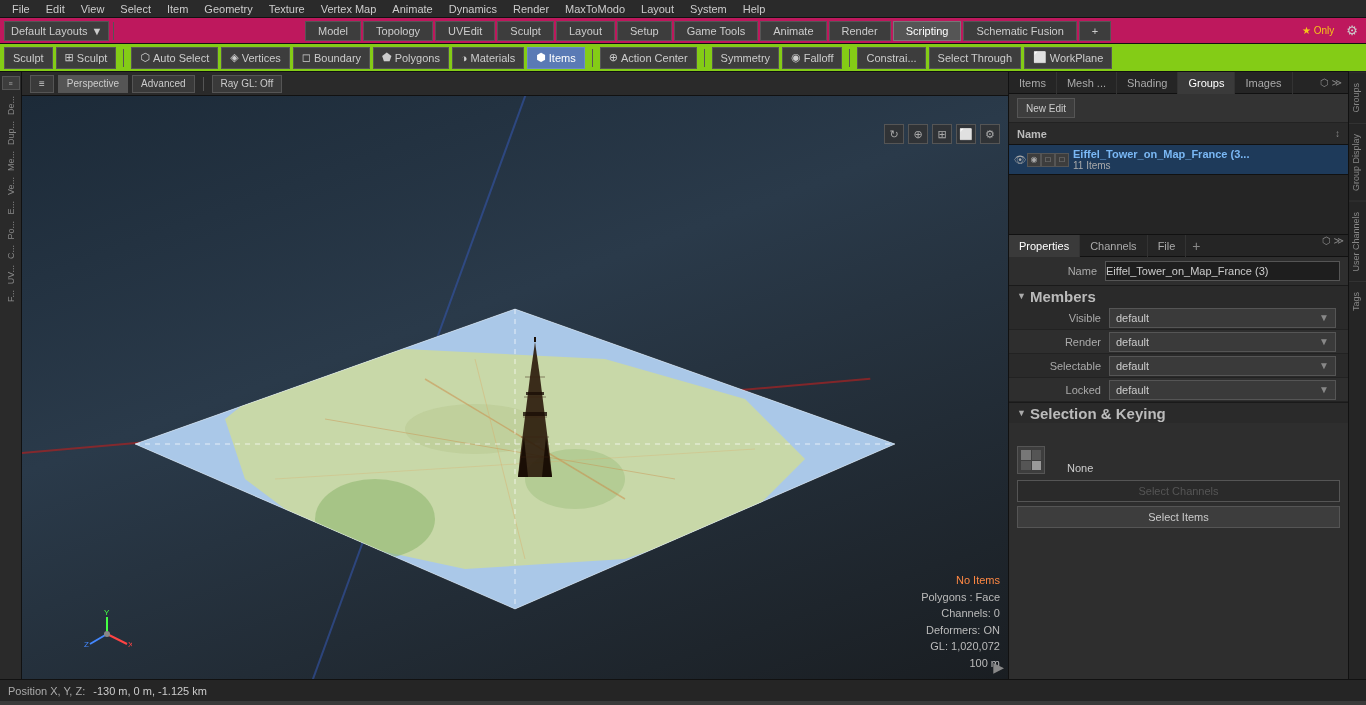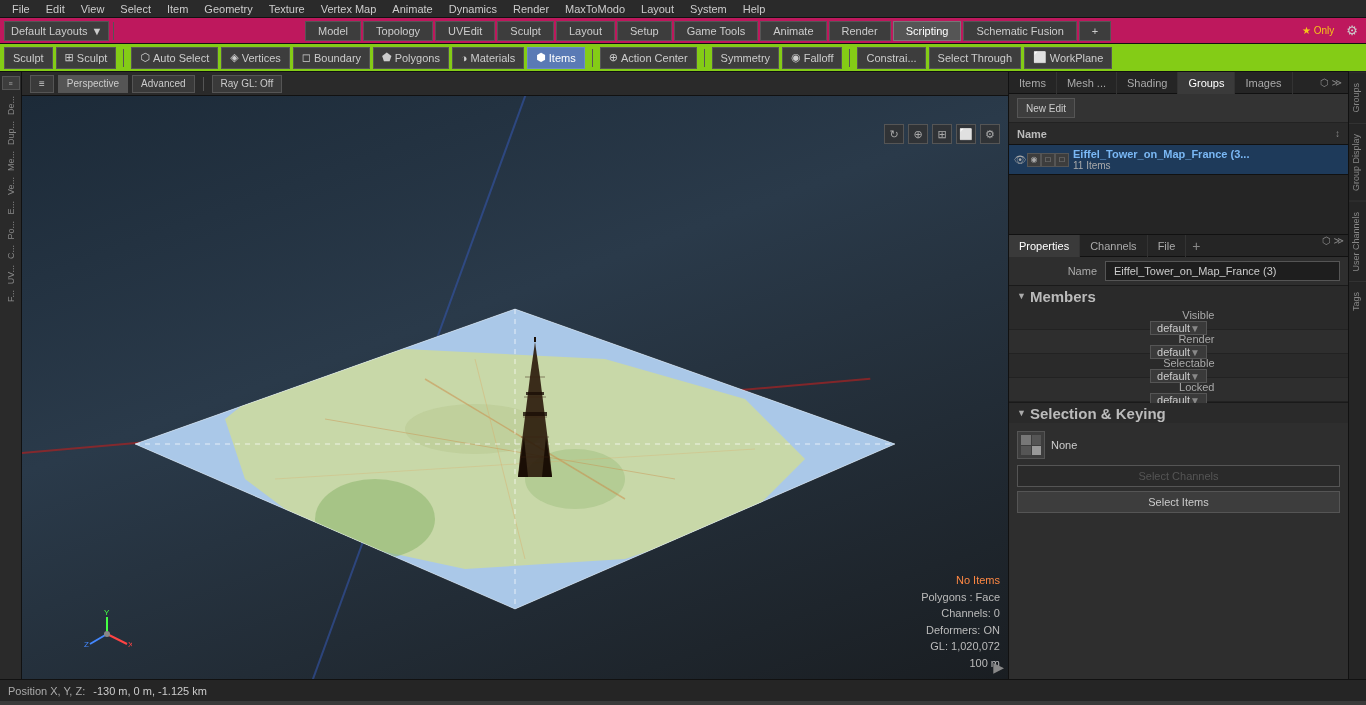--- a/index.html
+++ b/index.html
@@ -372,21 +372,21 @@
       font-size: 11px;
       width: 80px;
       text-align: right;
       margin-right: 8px;
     }
     .prop-input {
       flex: 1;
       background: #1e1e1e;
       border: 1px solid #555;
       color: #ccc;
-      padding: 2px 8px;
+      padding: 2px 0;
       font-size: 11px;
       height: 20px;
     }
 
     
     #members-section {
       border-bottom: 1px solid #1a1a1a;
     }
     .section-header {
       display: flex;
@@ -408,21 +408,20 @@
     }
 
     
     .prop-row {
       display: flex;
       align-items: center;
       padding: 3px 12px;
       border-bottom: 1px solid #222;
       background: #2e2e2e;
       height: 24px;
-      flex-direction: column;
     }
     .prop-row:nth-child(even) { background: #2a2a2a; }
     .prop-select {
       flex: 1;
       background: #3a3a3a;
       border: 1px solid #555;
       color: #ccc;
       font-size: 11px;
       height: 20px;
       display: flex;
@@ -437,23 +436,24 @@
     }
 
     
     #sel-keying-section {}
     #keying-content {
       padding: 8px;
       background: #2e2e2e;
     }
     .keying-btn-row {
       display: flex;
-      align-items: center;
-      gap: 6px;
+      align-items: flex-end;
+      gap: 22px;
       margin-bottom: 6px;
+      margin-top: 15px;
     }
     .keying-label {
       color: #ccc;
       font-size: 11px;
     }
     .action-btn {
       width: 100%;
       background: #3d3d3d;
       border: 1px solid #555;
       color: #ccc;

